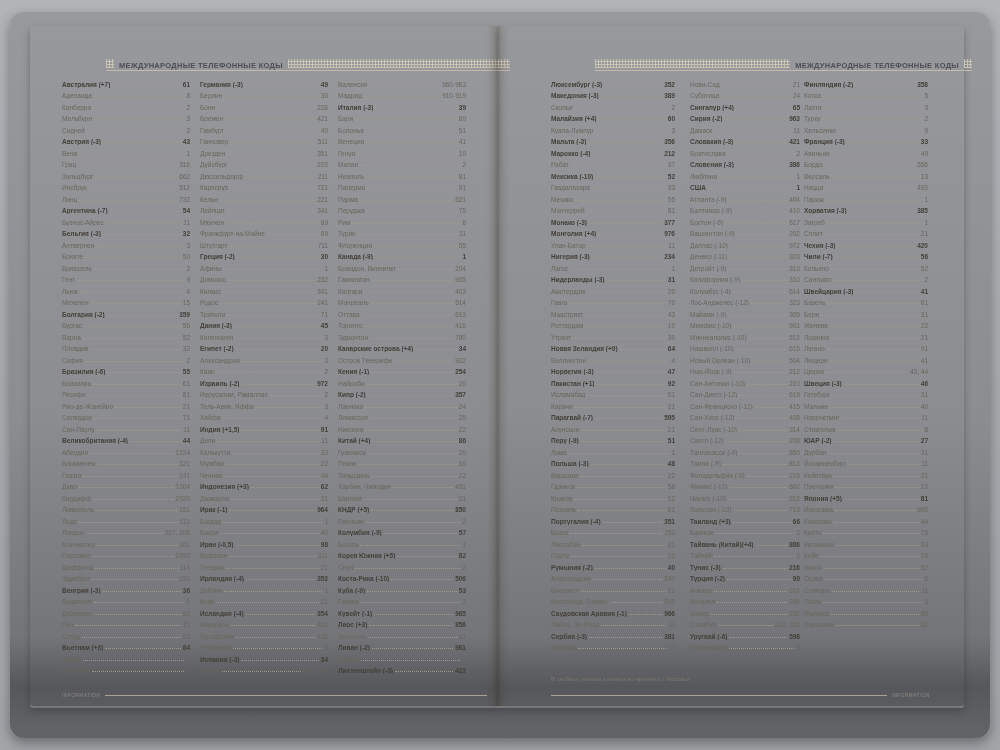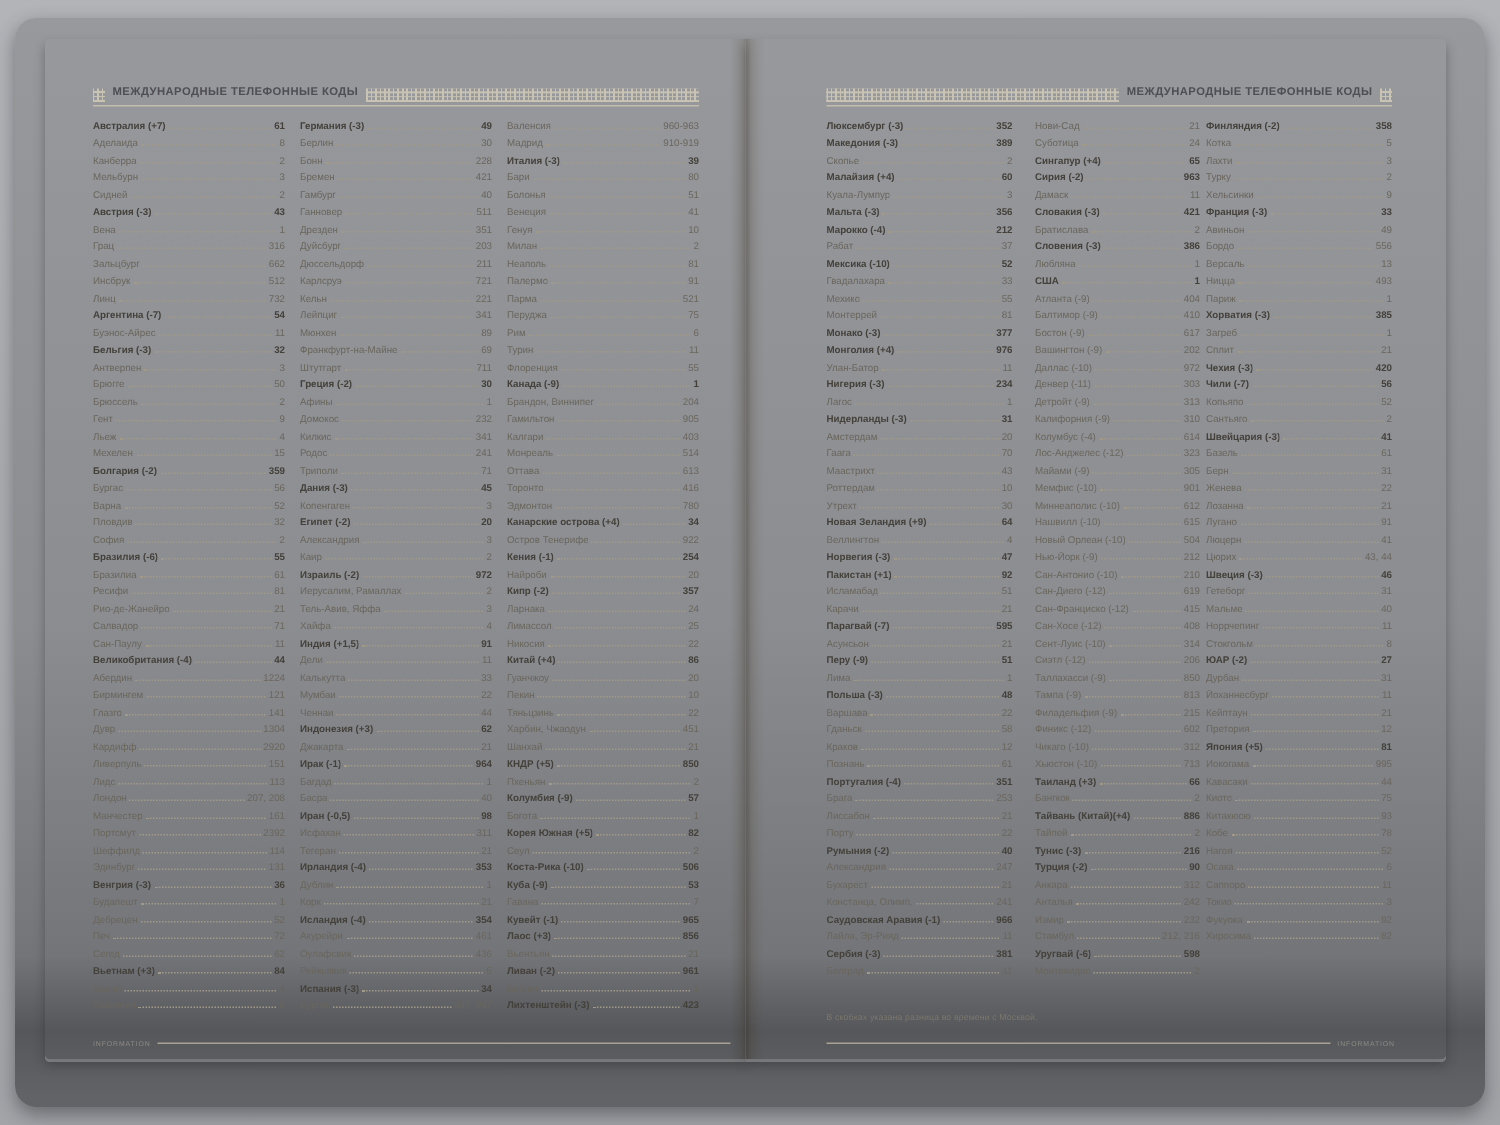--- a/index.html
+++ b/index.html
@@ -23,22 +23,23 @@
   }
   .p-right{
     left:497px;border-radius:0 3px 3px 0;
     background:linear-gradient(90deg,#c9bfab 0%,#ddd4c1 2%,#eae2d1 8%,#efe8d7 30%,#efe8d7 88%,#e6ded p 88%,#e6decd 97%,#ddd4c2 100%);
   }
   .gutter{
     position:absolute;left:486px;top:26px;width:24px;height:680px;pointer-events:none;
     background:linear-gradient(90deg,rgba(80,60,30,0) 0%,rgba(80,60,30,.14) 40%,rgba(60,45,22,.22) 50%,rgba(80,60,30,.12) 62%,rgba(80,60,30,0) 100%);
   }
   .hdr{
-    position:absolute;top:30px;height:14px;display:flex;align-items:flex-start;
+    position:absolute;top:30px;height:14px;display:flex;align-items:flex-end;
     border-bottom:1px solid #c3bcac;
+    margin-left:44px;
   }
   .p-left .hdr{left:32px;width:404px;}
   .p-right .hdr{left:54px;width:377px;}
   .hdr .pat{
     height:9px;align-self:center;
     background-image:
       repeating-linear-gradient(0deg,#c9c3b4 0 1px,rgba(0,0,0,0) 1px 3px),
       repeating-linear-gradient(90deg,#c9c3b4 0 1px,rgba(0,0,0,0) 1px 3px);
   }
   .p-left .hdr .pat.lead{flex:0 0 8px;}

